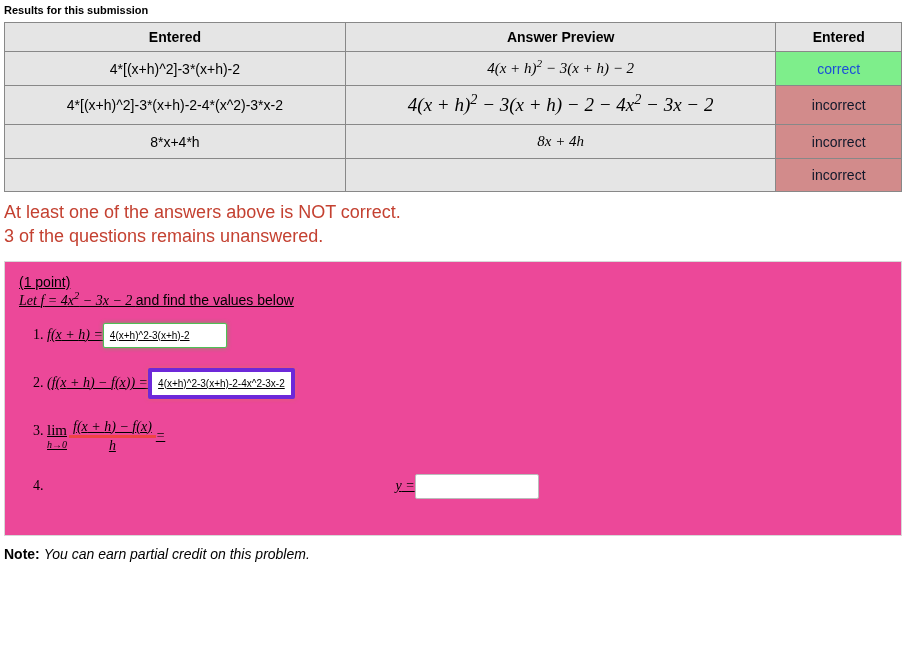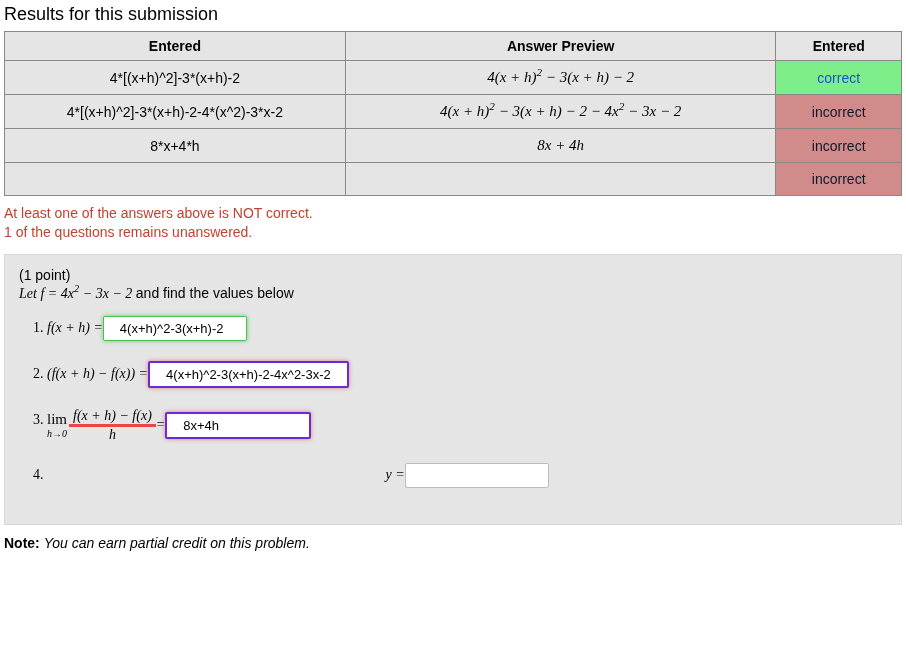--- a/index.html
+++ b/index.html
@@ -6,22 +6,22 @@
     margin: 0;
     padding: 4px;
     font-family: "Helvetica Neue", Helvetica, Arial, sans-serif;
     font-size: 14px;
     color: #000;
     background: #fff;
     width: 906px;
     box-sizing: border-box;
   }
   h3.results-title {
-    font-size: 18px;
-    font-weight: normal;
+    font-size: 11px;
+    font-weight: bold;
     margin: 0 0 6px 0;
   }
   table.results {
     border-collapse: collapse;
     width: 100%;
     table-layout: fixed;
   }
   table.results th, table.results td {
     border: 1px solid #888;
     padding: 8px 6px;
@@ -48,60 +48,61 @@
   }
   col.col-entered { width: 38%; }
   col.col-preview { width: 48%; }
   col.col-result  { width: 14%; }
   .err-msgs {
     margin-top: 8px;
     margin-bottom: 12px;
   }
   .err-msgs div {
     color: #c44131;
-    font-size: 14px;
+    font-size: 18px;
     line-height: 1.35;
   }
   .problem-box {
     border: 1px solid #d8d8d8;
-    background: #e5e5e5;
+    background: #ec4899;
     padding: 10px 14px 16px 14px;
     margin: 0 0 10px 0;
+    text-decoration: underline;
   }
   .problem-box p { margin: 2px 0; }
   ol.qlist {
     list-style: decimal;
     padding-left: 28px;
     margin: 14px 0 0 0;
   }
   ol.qlist li {
     margin-bottom: 20px;
     font-size: 14px;
     font-family: "Times New Roman", Times, serif;
   }
   .mathit { font-style: italic; font-family: "Times New Roman", Times, serif; }
   .ansfield {
     display: inline-block;
     background: #fff;
     border: 1px solid #bbb;
-    padding: 4px 16px;
+    padding: 4px 6px;
     font-family: Arial, sans-serif;
-    font-size: 13px;
+    font-size: 10px;
     min-width: 110px;
     min-height: 15px;
     line-height: 15px;
     vertical-align: middle;
     border-radius: 2px;
   }
   .ansfield.correct {
     border: 1px solid #4fbf55;
     box-shadow: 0 0 4px rgba(79,191,85,0.8);
   }
   .ansfield.incorrect {
-    border: 2px solid #6d28d9;
+    border: 4px solid #6d28d9;
     box-shadow: 0 0 4px rgba(223,107,96,0.8);
   }
   .eqline {
     display: flex;
     align-items: center;
     flex-wrap: wrap;
   }
   .frac {
     display: inline-block;
     text-align: center;
@@ -155,39 +156,39 @@
     </tr>
   </thead>
   <tbody id="results-body">
       <tr>
         <td class="entered">4*[(x+h)^2]-3*(x+h)-2</td>
         <td class="preview"><span class="mathit" style="font-size:15px">4(<i>x</i> + <i>h</i>)<sup>2</sup> − 3(<i>x</i> + <i>h</i>) − 2</span></td>
         <td class="result-correct">correct</td>
       </tr>
       <tr>
         <td class="entered">4*[(x+h)^2]-3*(x+h)-2-4*(x^2)-3*x-2</td>
-        <td class="preview"><span class="mathit" style="font-size:15px">4(<i>x</i> + <i>h</i>)<sup>2</sup> − 3(<i>x</i> + <i>h</i>) − 2 − 4<i>x</i><sup>2</sup> − 3<i>x</i> − 2</span></td>
+        <td class="preview"><span class="mathit" style="font-size:19px">4(<i>x</i> + <i>h</i>)<sup>2</sup> − 3(<i>x</i> + <i>h</i>) − 2 − 4<i>x</i><sup>2</sup> − 3<i>x</i> − 2</span></td>
         <td class="result-incorrect">incorrect</td>
       </tr>
       <tr>
         <td class="entered">8*x+4*h</td>
         <td class="preview"><span class="mathit" style="font-size:15px">8<i>x</i> + 4<i>h</i></span></td>
         <td class="result-incorrect">incorrect</td>
       </tr>
       <tr>
         <td class="entered" style="padding: 8px 6px;"></td>
         <td class="preview" style="padding: 8px 6px;"><span class="mathit" style="font-size:15px"></span></td>
         <td class="result-incorrect" style="padding: 8px 6px;">incorrect</td>
       </tr>
     </tbody>
 </table>
 
 <div class="err-msgs">
   <div>At least one of the answers above is NOT correct.</div>
-  <div>1 of the questions remains unanswered.</div>
+  <div>3 of the questions remains unanswered.</div>
 </div>
 
 <div class="problem-box">
   <p>(1 point)</p>
   <p class="mathit">Let <i>f</i> = 4<i>x</i><sup>2</sup> − 3<i>x</i> − 2 <span style="font-family:Arial,sans-serif;font-style:normal">and find the values below</span></p>
 
   <ol class="qlist">
     <li>
       <span class="eqline">
         <span class="mathit"><i>f</i>(<i>x</i> + <i>h</i>) =</span>
@@ -204,21 +205,20 @@
       <span class="eqline">
         <span class="limblock">
           <span class="limtop">lim</span>
           <span class="limbot"><i>h</i>→0</span>
         </span>
         <span class="frac">
           <span class="num"><i>f</i>(<i>x</i> + <i>h</i>) − <i>f</i>(<i>x</i>)</span>
           <span class="den"><i>h</i></span>
         </span>
         <span class="mathit">=</span>
-        <span class="ansfield incorrect">8x+4h</span>
       </span>
     </li>
     <li>
       <div class="centered-ans">
         <span class="eqline" style="justify-content:center">
           <span class="mathit"><i>y</i> =</span>
           <span class="ansfield"></span>
         </span>
       </div>
     </li>

